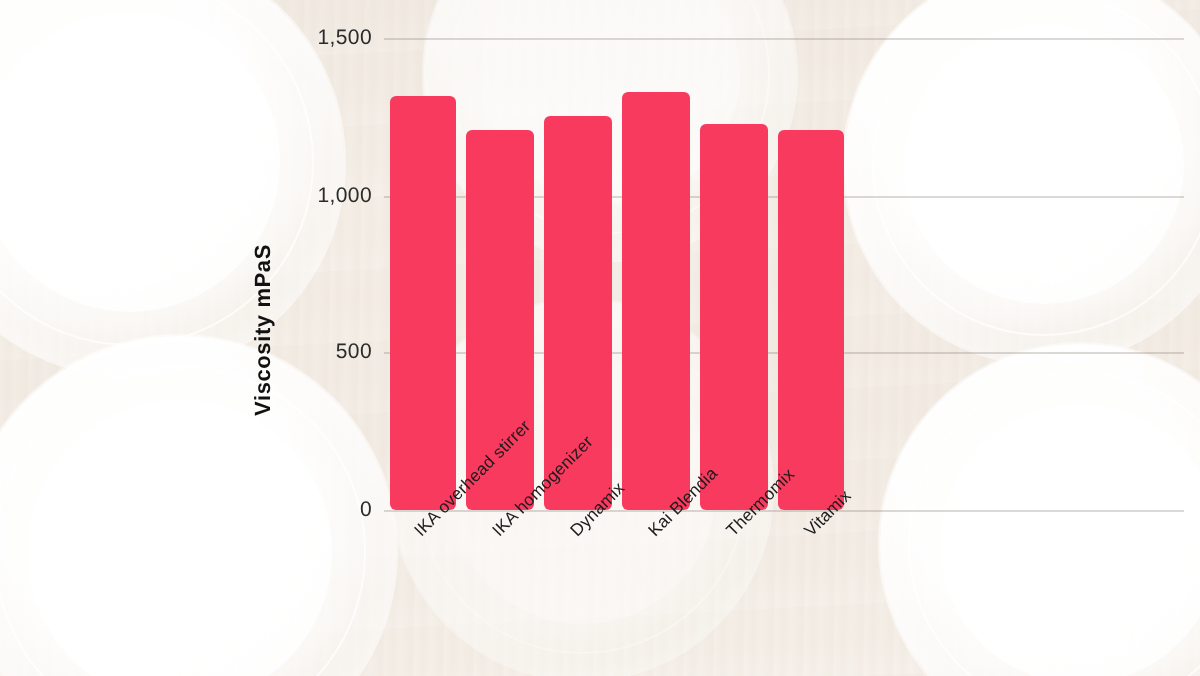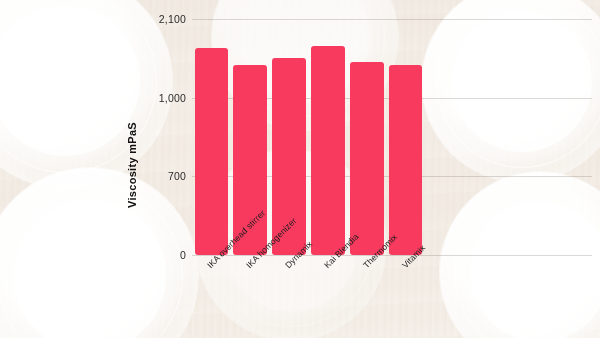--- a/index.html
+++ b/index.html
@@ -211,27 +211,27 @@
         <div class="gridline" style="top: 255px;"></div>
         <div class="gridline" style="top: 176.333px;"></div>
         <div class="gridline" style="top: 97.6667px;"></div>
         <div class="gridline" style="top: 19px;"></div>
       </div>
     <div id="yticks">
         <div class="ytick-wrap" style="top: 250px;">
           <div class="ytick">0</div>
         </div>
         <div class="ytick-wrap" style="top: 171.333px;">
-          <div class="ytick">700</div>
+          <div class="ytick">500</div>
         </div>
         <div class="ytick-wrap" style="top: 92.6667px;">
           <div class="ytick">1,000</div>
         </div>
         <div class="ytick-wrap" style="top: 14px;">
-          <div class="ytick">2,100</div>
+          <div class="ytick">1,500</div>
         </div>
       </div>
 
     <div class="axis-title">Viscosity mPaS</div>
 
     <div class="plot" id="plot">
         <div class="bar" title="IKA overhead stirrer: 1315" style="left: 2.5px; width: 33.8333px; height: 206.893px; background: rgb(248, 58, 95);"></div>
         <div class="bar" title="IKA homogenizer: 1205" style="left: 41.3333px; width: 33.8333px; height: 189.587px; background: rgb(248, 58, 95);"></div>
         <div class="bar" title="Dynamix: 1250" style="left: 80.1667px; width: 33.8333px; height: 196.667px; background: rgb(248, 58, 95);"></div>
         <div class="bar" title="Kai Blendia: 1330" style="left: 119px; width: 33.8333px; height: 209.253px; background: rgb(248, 58, 95);"></div>

